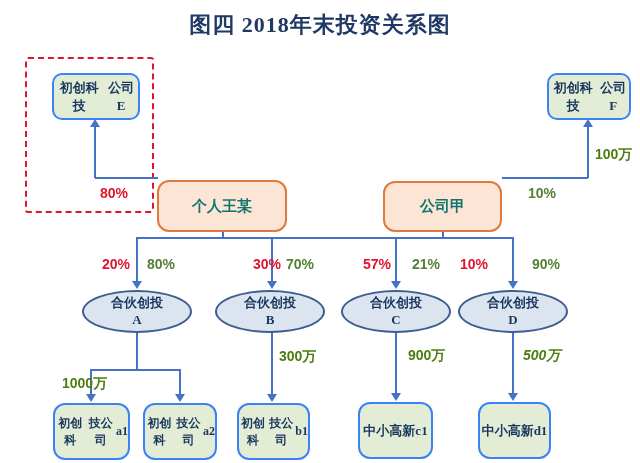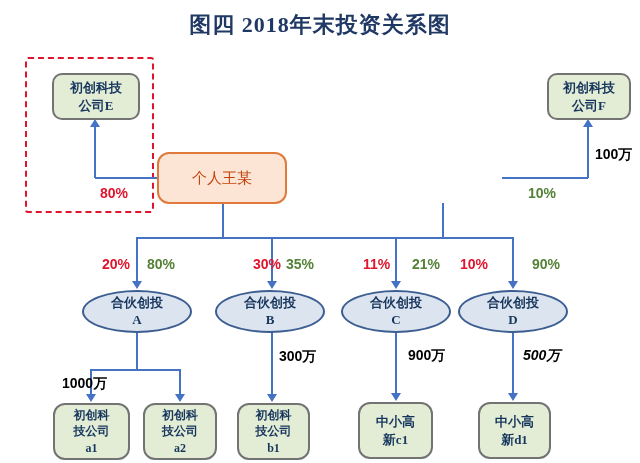--- a/index.html
+++ b/index.html
@@ -2,41 +2,41 @@
 <html><head>
 <meta charset="utf-8">
 <style>
   html,body{margin:0;padding:0;background:#ffffff;}
   .canvas{position:relative;width:640px;height:463px;background:#ffffff;overflow:hidden;
           font-family:"Liberation Sans","DejaVu Sans",sans-serif;}
   .title{position:absolute;left:0;top:10px;width:640px;text-align:center;
          font-family:"Liberation Serif","DejaVu Serif",serif;
          font-size:22px;font-weight:bold;color:#1f3864;letter-spacing:1px;}
   .dashed{position:absolute;border:2px dashed #e0142d;border-radius:3px;}
-  .gbox{position:absolute;background:#e3edd6;border:2px solid #737373;border-radius:10px;
-        display:flex;flex-direction:column;align-items:center;justify-content:center;
+  .gbox{position:absolute;background:#e3edd6;border:2px solid #3b82f6;border-radius:10px;
+        display:flex;flex-direction:row;align-items:center;justify-content:center;
         font-size:13px;font-weight:bold;color:#17365d;line-height:1.35;text-align:center;
         font-family:"Liberation Serif","DejaVu Serif",serif;box-sizing:border-box;}
   .obox{position:absolute;background:#fce5d4;border:2px solid #e0793c;border-radius:12px;
         display:flex;align-items:center;justify-content:center;
-        font-size:15px;font-weight:normal;color:#c2410c;text-align:center;
-        font-family:"Liberation Serif","DejaVu Serif",serif;box-sizing:border-box;}
+        font-size:15px;font-weight:bold;color:#0f766e;text-align:center;
+        font-family:"Liberation Serif","DejaVu Serif",serif;box-sizing:border-box;margin-top:28px;}
   .ell{position:absolute;background:#dce4f0;border:2px solid #3d5e91;border-radius:50%;
        display:flex;flex-direction:column;align-items:center;justify-content:center;
        font-size:13px;font-weight:bold;color:#17365d;line-height:1.3;text-align:center;
        font-family:"Liberation Serif","DejaVu Serif",serif;box-sizing:border-box;}
   .l{position:absolute;background:#4472c4;}
   .au{position:absolute;width:0;height:0;border-left:5px solid transparent;
       border-right:5px solid transparent;border-bottom:8px solid #4472c4;}
   .ad{position:absolute;width:0;height:0;border-left:5px solid transparent;
       border-right:5px solid transparent;border-top:8px solid #4472c4;}
   .lab{position:absolute;font-size:14px;font-weight:bold;white-space:nowrap;}
   .red{color:#e0142d;}
   .grn{color:#538135;}
-  .blk{color:#000000;text-align:right;}
+  .blk{color:#4d7c0f;text-align:right;}
 </style>
 </head>
 <body>
 
 <div class="canvas">
 
   <div class="title">图四  2018年末投资关系图</div>
 
   <div class="dashed" style="left:25px;top:57px;width:125px;height:152px;"></div>
 
@@ -80,20 +80,23 @@
     <span>公司E</span>
   </div>
   <div class="gbox" style="left:547px;top:73px;width:84px;height:47px;">
     <span>初创科技</span>
     <span>公司F</span>
   </div>
 
   <div class="obox" style="left:157px;top:152px;width:130px;height:52px;">
     <span>个人王某</span>
   </div>
+  <div class="obox" style="left:383px;top:153px;width:119px;height:51px;">
+    <span>公司甲</span>
+  </div>
 
   <div class="ell" style="left:82px;top:290px;width:110px;height:43px;">
     <span>合伙创投</span>
     <span>A</span>
   </div>
   <div class="ell" style="left:215px;top:290px;width:110px;height:43px;">
     <span>合伙创投</span>
     <span>B</span>
   </div>
   <div class="ell" style="left:341px;top:290px;width:110px;height:43px;">
@@ -129,22 +132,22 @@
     <span>新d1</span>
   </div>
 
   <span class="lab red" style="left:100px;top:185px;">80%</span>
   <span class="lab blk" style="left:595px;top:146px;">100万</span>
   <span class="lab grn" style="left:528px;top:185px;">10%</span>
 
   <span class="lab red" style="left:102px;top:256px;">20%</span>
   <span class="lab grn" style="left:147px;top:256px;">80%</span>
   <span class="lab red" style="left:237px;top:256px;margin-left:16px;">30%</span>
-  <span class="lab grn" style="left:286px;top:256px;">35%</span>
-  <span class="lab red" style="left:363px;top:256px;">11%</span>
+  <span class="lab grn" style="left:286px;top:256px;">70%</span>
+  <span class="lab red" style="left:363px;top:256px;">57%</span>
   <span class="lab grn" style="left:412px;top:256px;">21%</span>
   <span class="lab red" style="left:460px;top:256px;">10%</span>
   <span class="lab grn" style="left:532px;top:256px;">90%</span>
 
   <span class="lab blk" style="left:42px;top:375px;margin-left:20px;">1000万</span>
   <span class="lab blk" style="left:279px;top:348px;">300万</span>
   <span class="lab blk" style="left:408px;top:347px;">900万</span>
   <span class="lab blk" style="left:523px;top:347px;font-style:italic;">500万</span>
 
 </div>

